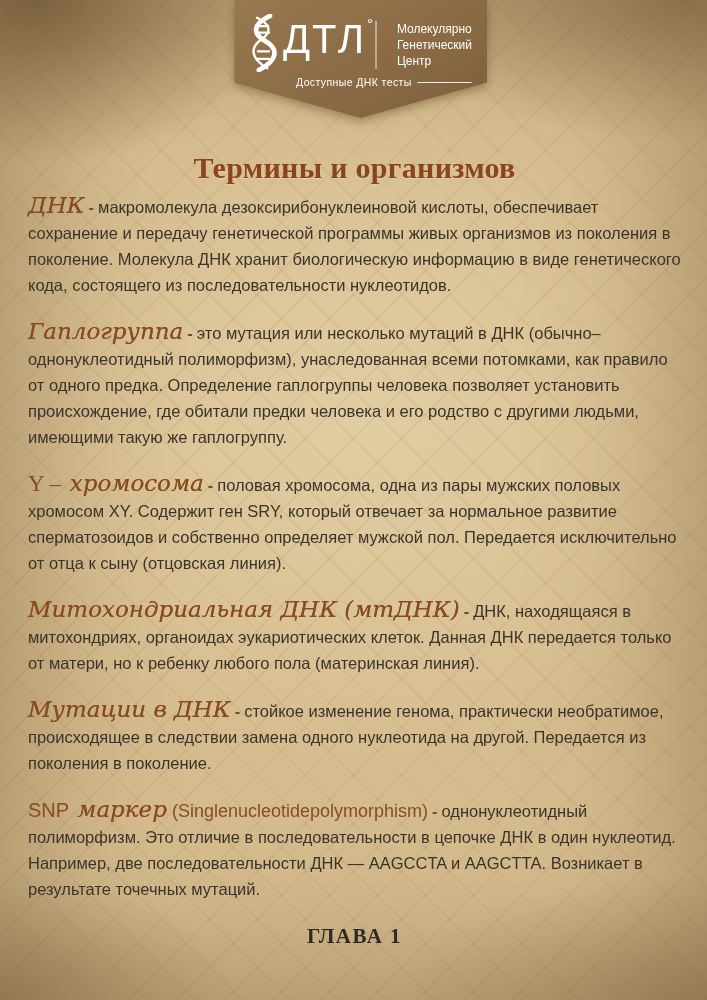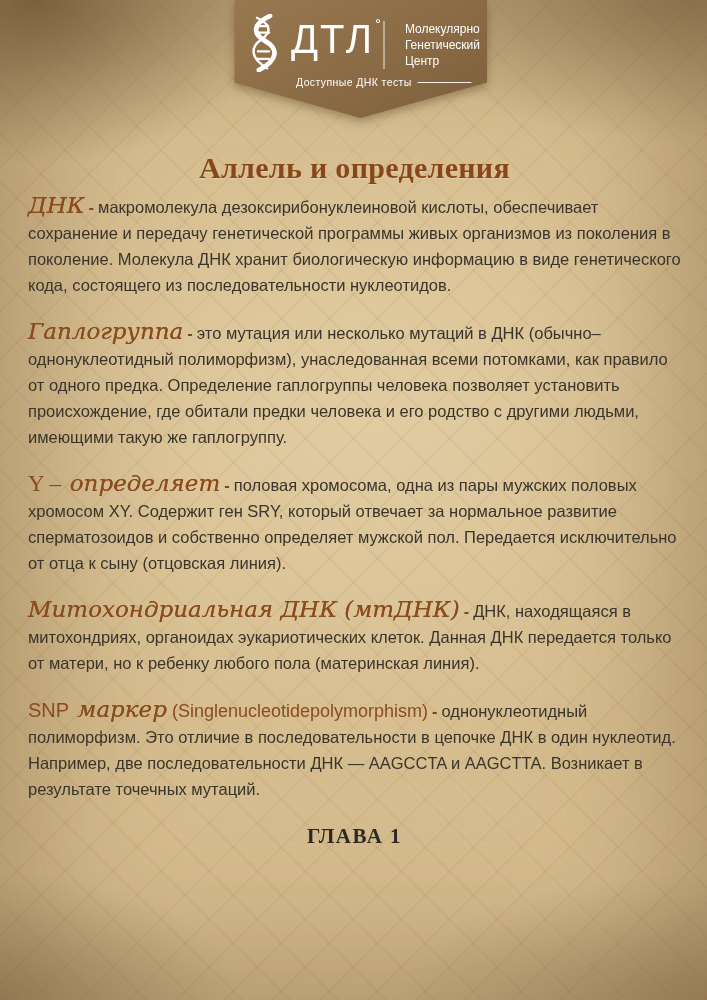--- a/index.html
+++ b/index.html
@@ -27,21 +27,21 @@
     z-index:2;
   }
   .banner{
     width:253px;height:118px;
     background:linear-gradient(150deg,#97784f 0%,#8a6b45 55%,#7c5f3b 100%);
     clip-path:polygon(0 0,100% 0,100% 70%,50% 100%,0 70%);
     box-sizing:border-box;
   }
   .logo-row{display:flex;align-items:flex-start;padding:13px 6px 0 9px;}
   .dna-icon{flex:0 0 auto;margin-top:1px;}
-  .brand{font-size:40px;line-height:52px;color:#fff;letter-spacing:2px;margin-left:8px;font-weight:400;}
+  .brand{font-size:40px;line-height:52px;color:#fff;letter-spacing:2px;margin-left:0;font-weight:400;}
   .mark{color:#fff;font-size:15px;line-height:15px;margin:3px 3px 0 1px;}
   .org{margin-top:8px;color:#fff;font-size:12px;line-height:16px;border-left:1px solid rgba(255,255,255,.85);padding-left:20px;display:flex;flex-direction:column;font-weight:400;}
   .tagline-row{display:flex;align-items:center;margin:0 16px 0 62px;text-align:right;}
   .tagline{color:#fff;font-size:10.5px;letter-spacing:.4px;white-space:nowrap;}
   .rule{flex:1;height:1px;background:rgba(255,255,255,.9);margin-left:6px;}
   
   .content{
     position:absolute;left:0;top:0;width:100%;height:100%;
     padding:150px 26px 0 28px;box-sizing:border-box;z-index:1;
   }
@@ -95,38 +95,41 @@
         </span>
       </div>
       <div class="tagline-row">
         <span class="tagline">Доступные ДНК тесты</span>
         <span class="rule"></span>
       </div>
     </div>
   </div>
 
   <main class="content">
-    <h1 class="page-title">Аллель и определения</h1>
+    <h1 class="page-title">Термины и организмов</h1>
     <section id="terms-list">
   <p class="entry">
     <span class="term"><span class="name">ДНК</span><span class="sep">-</span></span><span class="def">макромолекула дезоксирибонуклеиновой кислоты, обеспечивает сохранение и передачу генетической программы живых организмов из поколения в поколение. Молекула ДНК хранит биологическую информацию в виде генетического кода, состоящего из последовательности нуклеотидов.</span>
   </p>
 
   <p class="entry">
     <span class="term"><span class="name">Гаплогруппа</span><span class="sep">-</span></span><span class="def">это мутация или несколько мутаций в ДНК (обычно–однонуклеотидный полиморфизм), унаследованная всеми потомками, как правило от одного предка. Определение гаплогруппы человека позволяет установить происхождение, где обитали предки человека и его родство с другими людьми, имеющими такую же гаплогруппу.</span>
   </p>
 
   <p class="entry">
-    <span class="term"><span class="prefix">Y – </span><span class="name">определяет</span><span class="sep">-</span></span><span class="def">половая хромосома, одна из пары мужских половых хромосом XY. Содержит ген SRY, который отвечает за нормальное развитие сперматозоидов и собственно определяет мужской пол. Передается исключительно от отца к сыну (отцовская линия).</span>
+    <span class="term"><span class="prefix">Y – </span><span class="name">хромосома</span><span class="sep">-</span></span><span class="def">половая хромосома, одна из пары мужских половых хромосом XY. Содержит ген SRY, который отвечает за нормальное развитие сперматозоидов и собственно определяет мужской пол. Передается исключительно от отца к сыну (отцовская линия).</span>
   </p>
 
   <p class="entry">
     <span class="term"><span class="name">Митохондриальная ДНК (мтДНК)</span><span class="sep">-</span></span><span class="def">ДНК, находящаяся в митохондриях, органоидах эукариотических клеток. Данная ДНК передается только от матери, но к ребенку любого пола (материнская линия).</span>
   </p>
 
+  <p class="entry">
+    <span class="term"><span class="name">Мутации в ДНК</span><span class="sep">-</span></span><span class="def">стойкое изменение генома, практически необратимое, происходящее в следствии замена одного нуклеотида на другой. Передается из поколения в поколение.</span>
+  </p>
 
 
   <p class="entry">
     <span class="term"><span class="prefix">SNP </span><span class="name">маркер</span><span class="suffix"> (Singlenucleotidepolymorphism)</span><span class="sep">-</span></span><span class="def">однонуклеотидный полиморфизм. Это отличие в последовательности в цепочке ДНК в один нуклеотид. Например, две последовательности ДНК — AAGCCTA и AAGCTTA. Возникает в результате точечных мутаций.</span>
   </p>
 </section>
     <div class="chapter">ГЛАВА 1</div>
   </main>
 
 </div>

